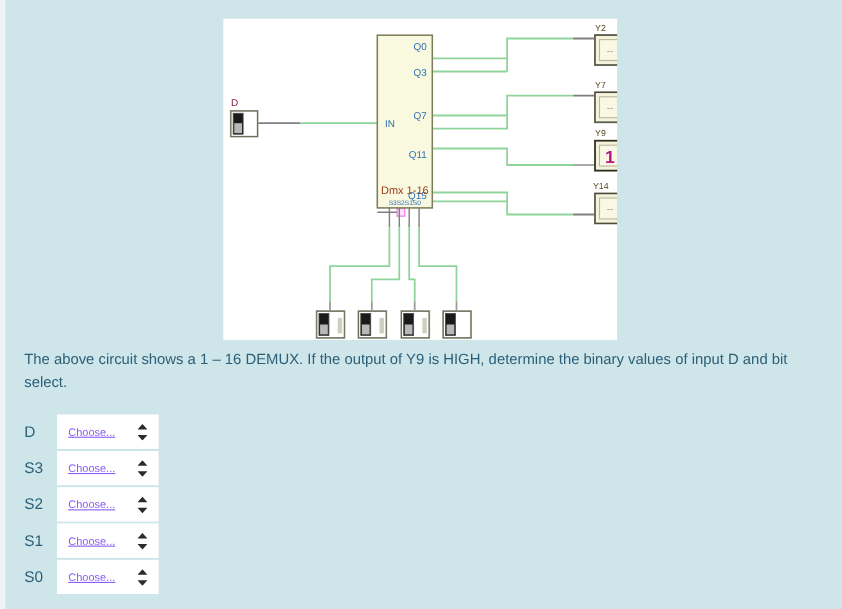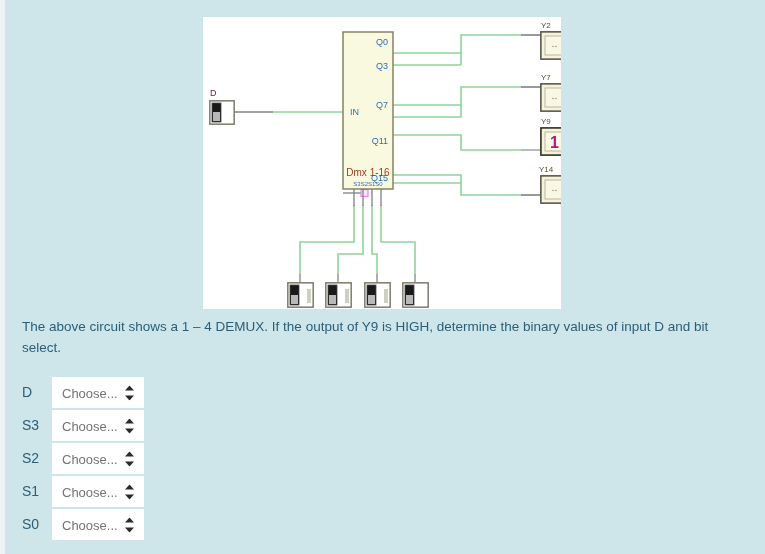--- a/index.html
+++ b/index.html
@@ -68,23 +68,24 @@
     height: 31px;
     background: #ffffff;
     border: 1px solid #ffffff;
     box-sizing: border-box;
   }
   .select-text {
     position: absolute;
     left: 9px;
     top: 0;
     line-height: 31px;
-    font-size: 13px;
-    color: #737373;
+    font-size: 10px;
+    color: #8b5cf6;
     white-space: nowrap;
+    text-decoration: underline;
   }
   .select-arrows {
     position: absolute;
     right: 9px;
     top: 50%;
     transform: translateY(-50%);
     width: 9px;
     height: 15px;
   }
   .select-arrows svg { display: block; }
@@ -255,21 +256,21 @@
       <text x="336" y="155" font-family="'Liberation Sans',sans-serif" font-size="8" fill="#5a4b2a">Y14</text>
       <rect x="337" y="158" width="29" height="29" fill="#8a8a78"></rect>
       <rect x="338" y="159" width="27" height="27" fill="#f5f3dc" stroke="#4a4a3a" stroke-width="1.2"></rect>
       <rect x="342" y="163" width="19" height="19" fill="#faf8e4" stroke="#b9b79d" stroke-width="1"></rect>
       <text x="351.5" y="176" text-anchor="middle" font-family="'Liberation Sans',sans-serif" font-size="9" fill="#9a9a8a">--</text>
     </g>
 
   </svg>
 </div>
 
-<div id="question-text">The above circuit shows a 1 – 4 DEMUX. If the output of Y9 is HIGH, determine the binary values of input D and bit select.</div>
+<div id="question-text">The above circuit shows a 1 – 16 DEMUX. If the output of Y9 is HIGH, determine the binary values of input D and bit select.</div>
 
 <div id="answer-list">
 
   <div class="answer-row">
     <div class="answer-label">D</div>
     <div class="select-wrap">
       <span class="select-text">Choose...</span>
       <span class="select-arrows">
         <svg width="9" height="15" viewBox="0 0 9 15">
             <polygon points="4.5,0 9,5 0,5" fill="#2b2b2b"></polygon>

